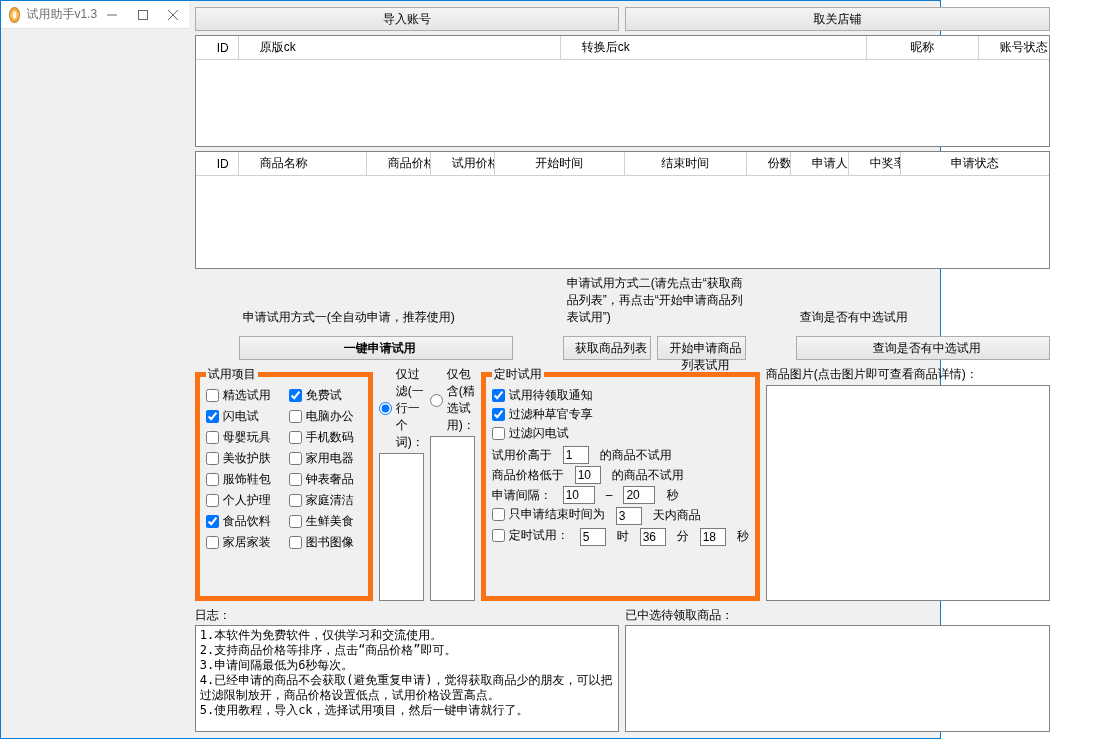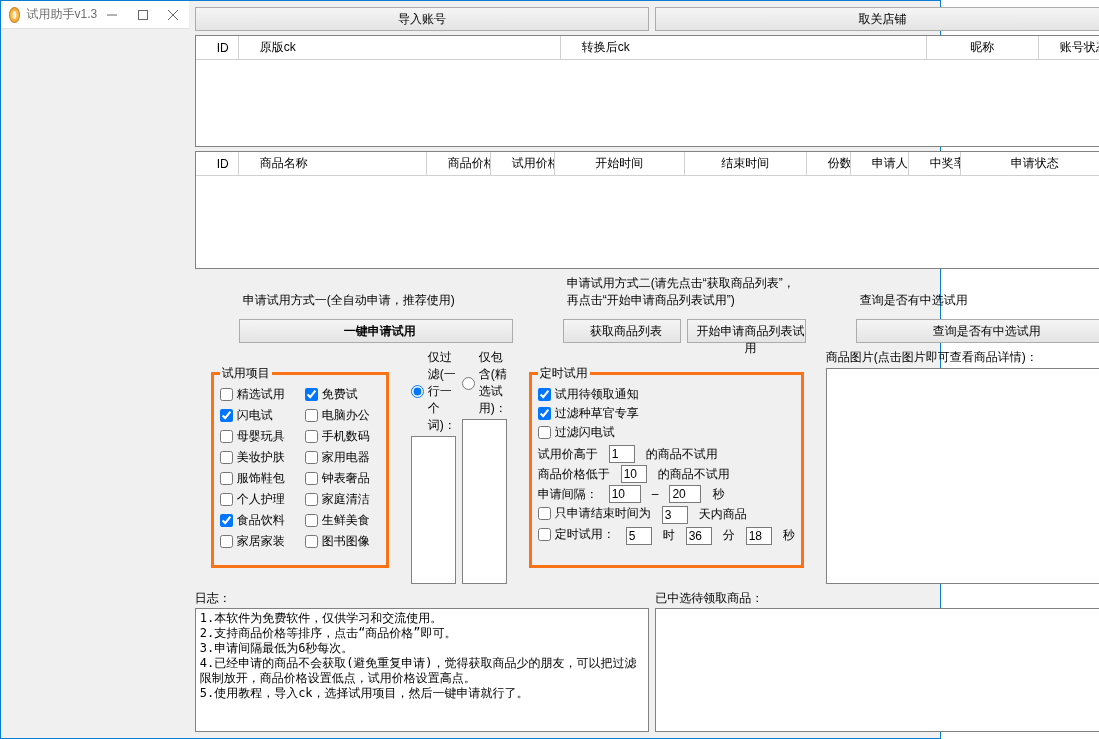--- a/index.html
+++ b/index.html
@@ -20,21 +20,21 @@
   .grid-hdr { display: flex; background: #fff; border-bottom: 1px solid #d0d0d0; height: 24px; align-items: center; }
   .grid-hdr > div { border-right: 1px solid #d0d0d0; padding: 0 21px; height: 100%; display: flex; align-items: center; overflow: hidden; white-space: nowrap; }
   .grid-hdr > div:last-child { border-right: none; }
   .grid-body { flex: 1; }
   .grid1 { height: 112px; }
   .grid2 { height: 118px; }
   .section-row { display: flex; gap: 6px; align-items: flex-end; margin-top: 2px; }
   .section-label { padding: 0 2px 2px 4px; }
   .section-stack { display: flex; flex-direction: column; gap: 8px; margin-left: 44px; }
   .section-stack .btn { height: 24px; padding-left: 8px; }
-  fieldset.gb { border: 3px solid #f97316; padding: 4px 6px 6px 6px; margin: 16px; }
+  fieldset.gb { border: 5px solid #f97316; padding: 4px 6px 6px 6px; margin: 0; }
   fieldset.gb > legend { padding: 0 2px; }
   .lower { display: flex; gap: 6px; margin-top: 2px; }
   .chk { display: inline-flex; align-items: center; gap: 4px; margin-bottom: 2px; white-space: nowrap; }
   .chk input { margin: 0; width: 13px; height: 13px; }
   .col-cats { width: 178px; }
   .cats-grid { display: grid; grid-template-columns: 1fr 1fr; column-gap: 10px; row-gap: 2px; }
   .filter-col { flex: 1; display: flex; flex-direction: column; }
   .radio-lab { display: inline-flex; align-items: center; gap: 4px; margin: 0 0 2px 0; }
   .radio-lab input { margin: 0; }
   .txtarea { flex: 1; border: 1px solid #828282; background: #fff; min-height: 148px; }

